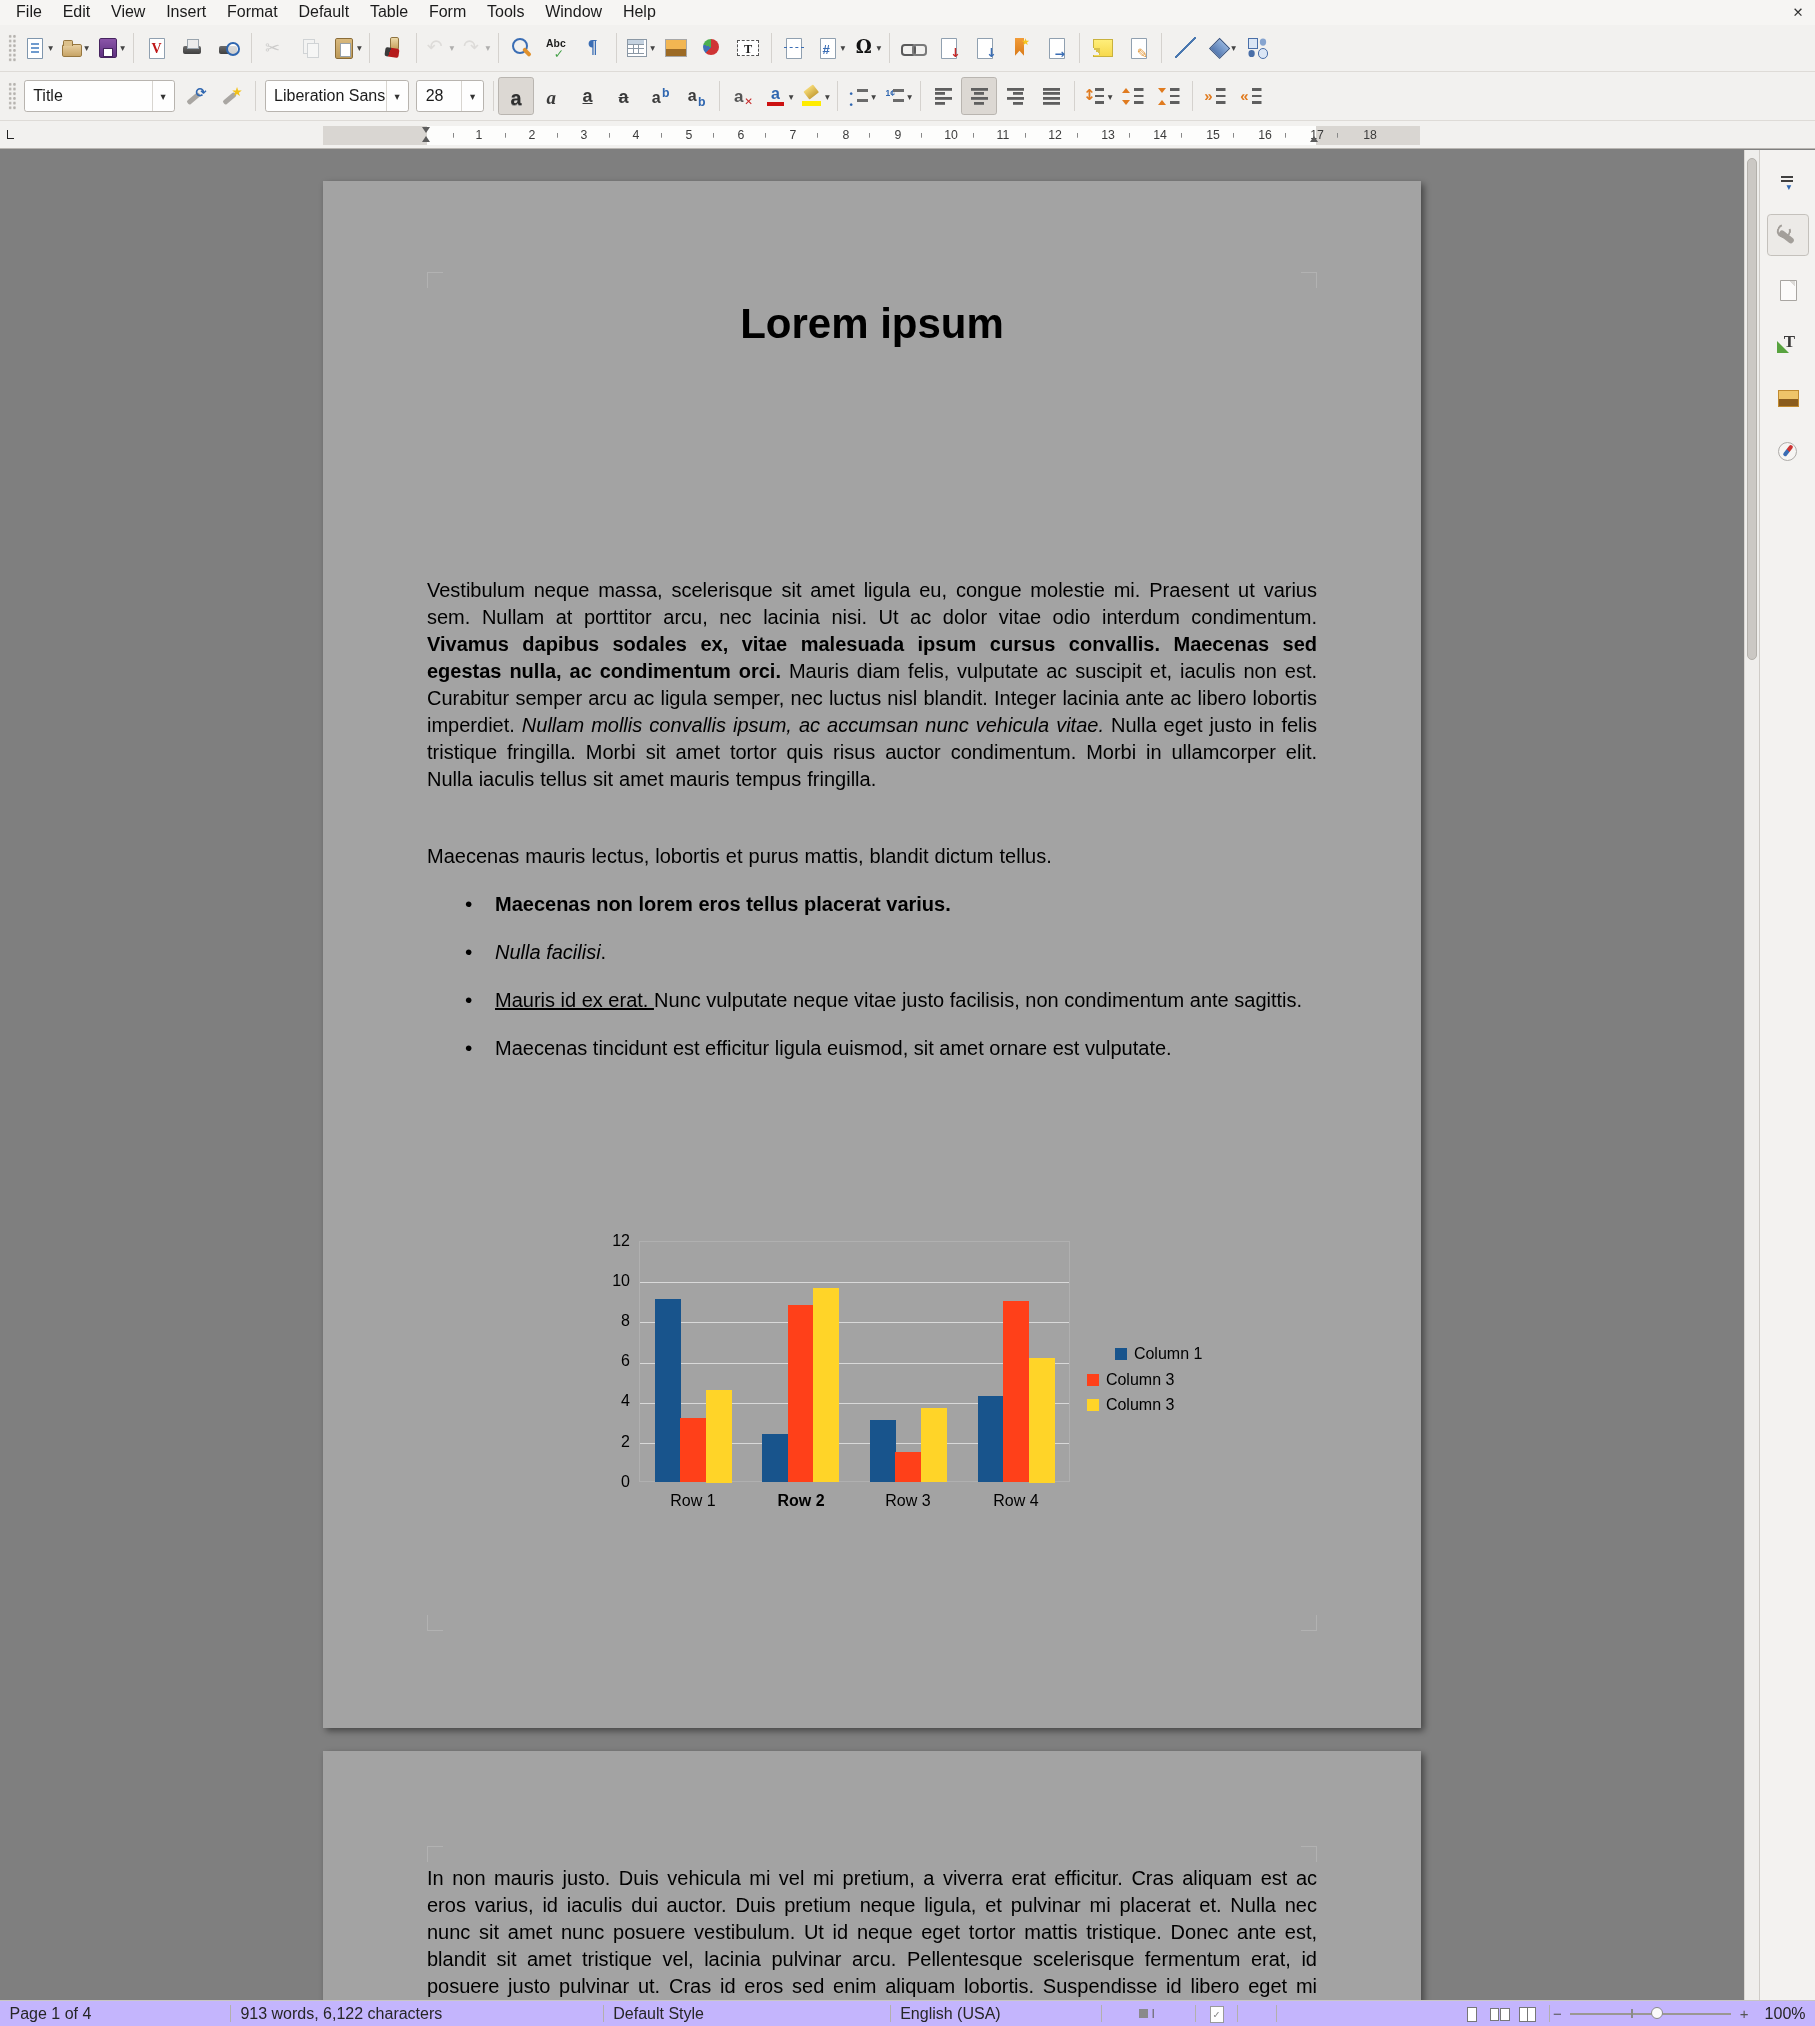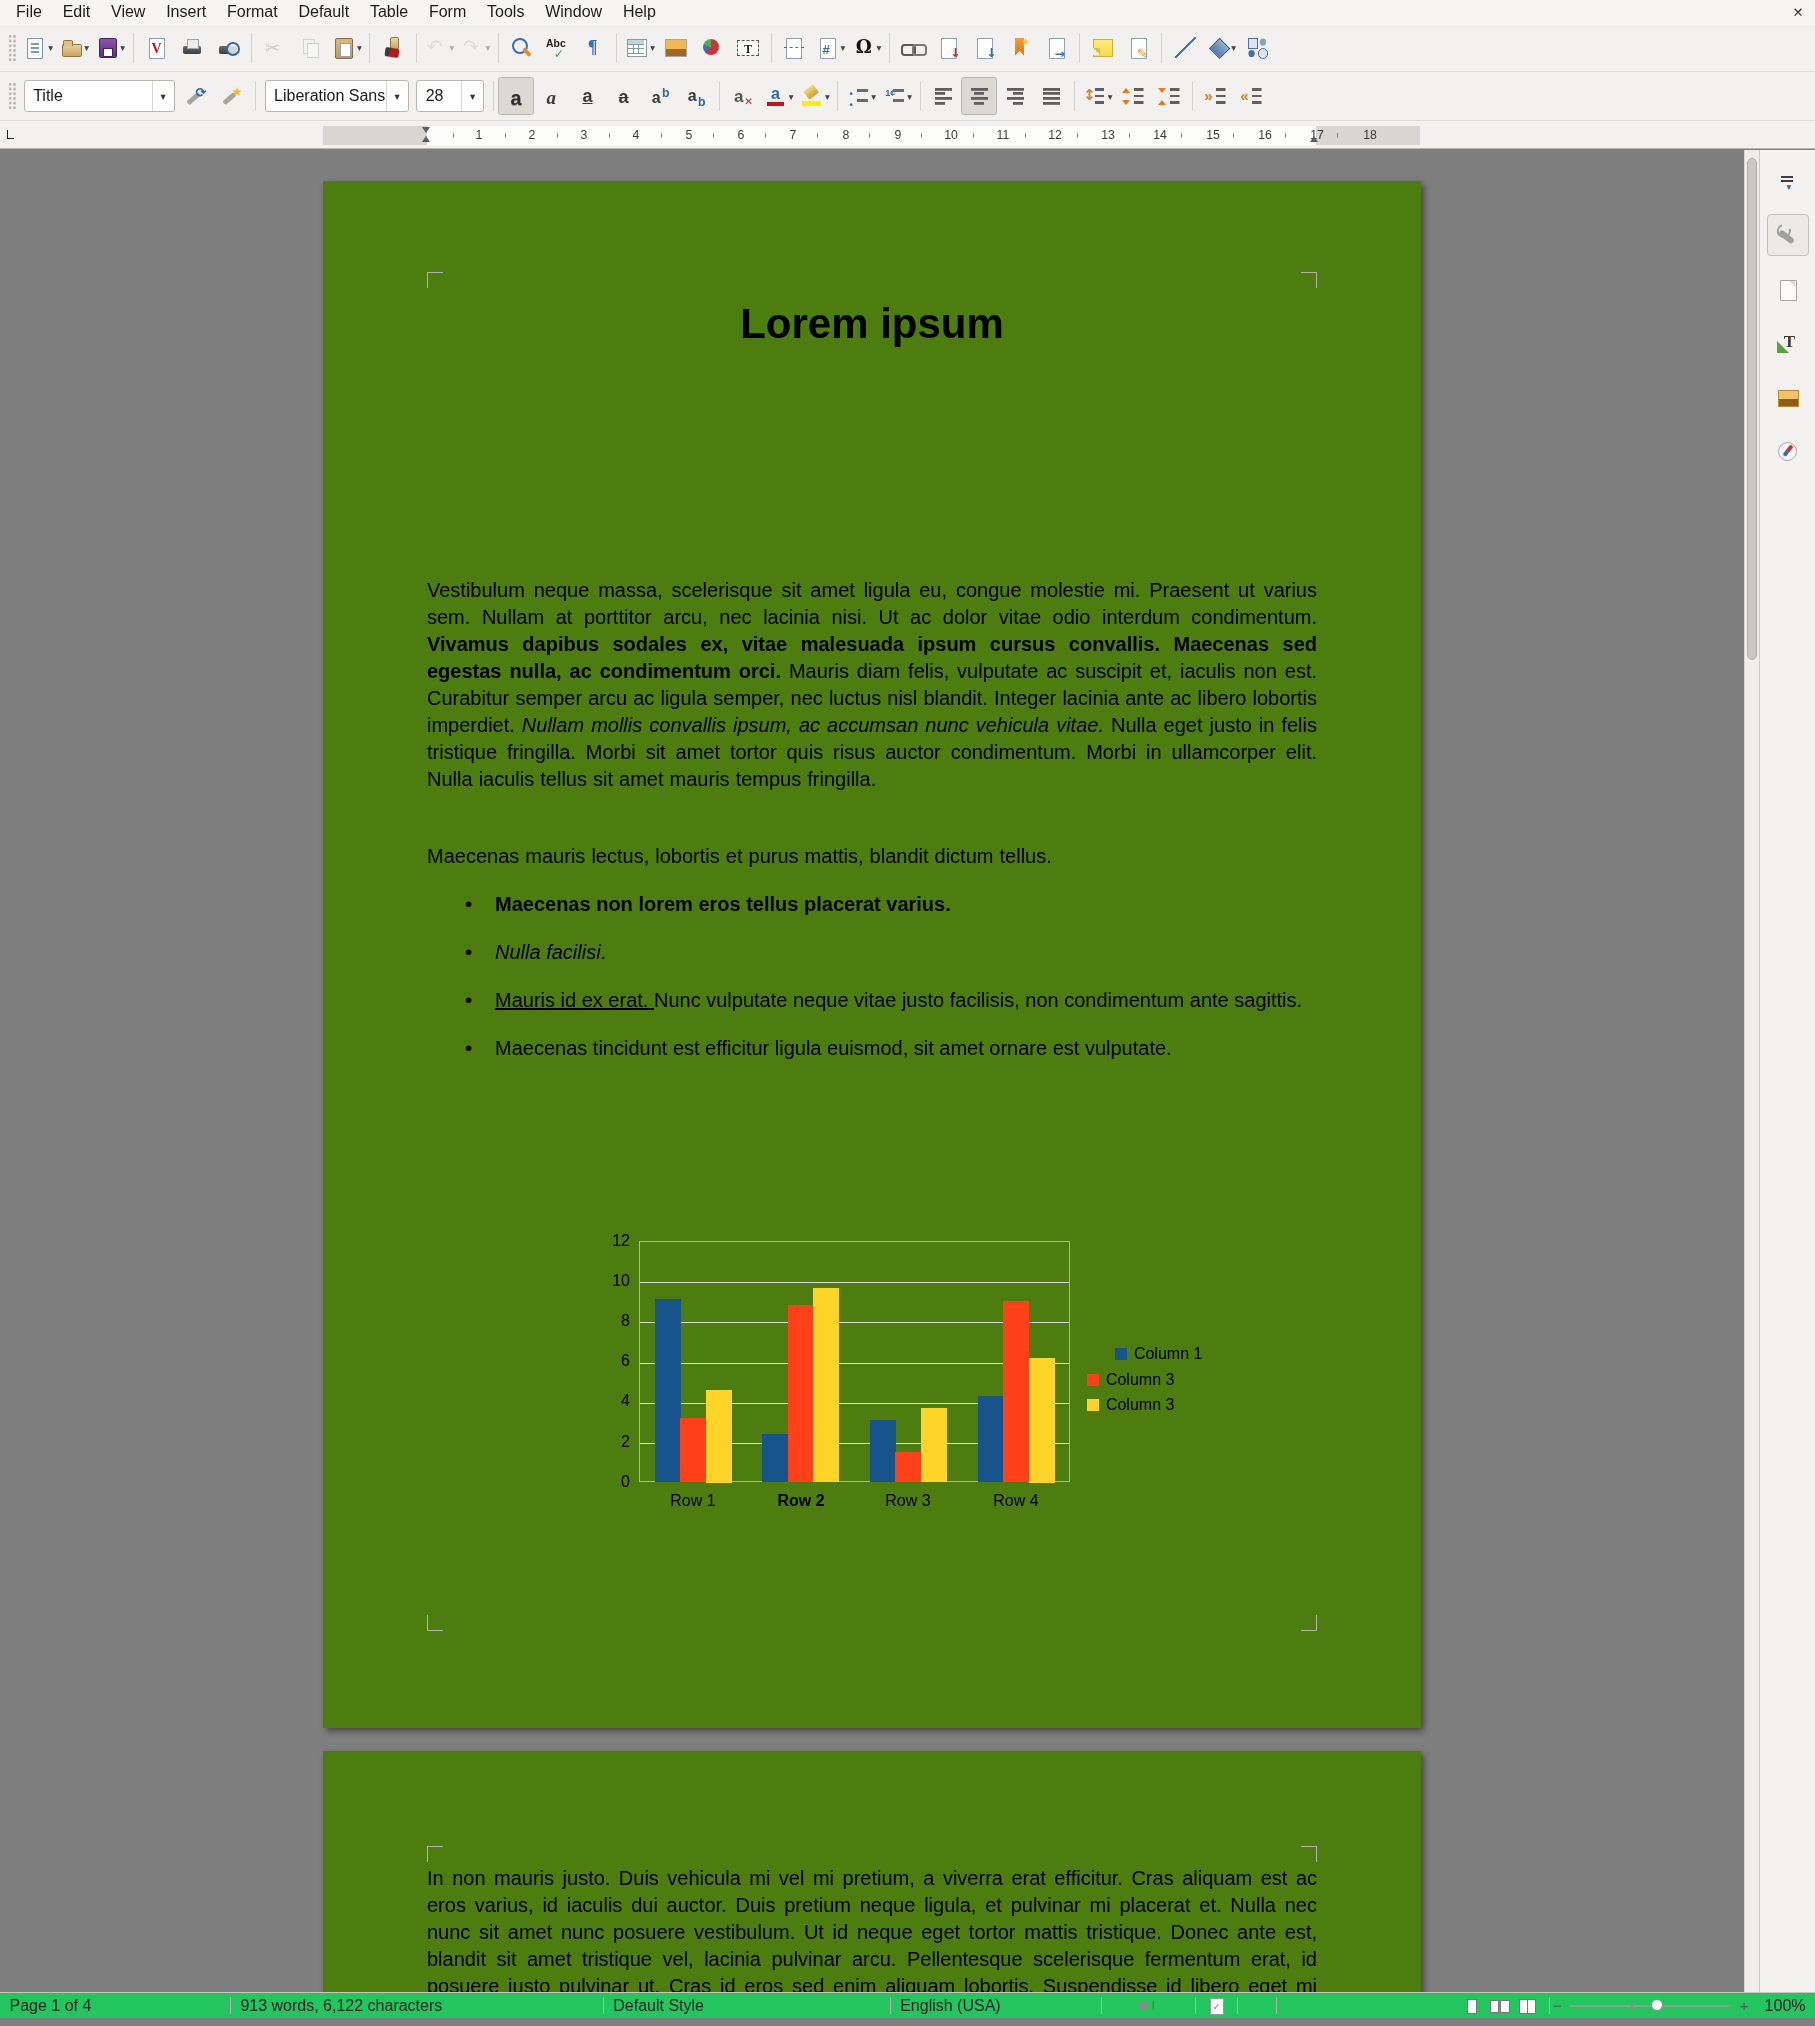--- a/index.html
+++ b/index.html
@@ -121,21 +121,21 @@
   .ruler .rw{position:absolute;top:4.7px;left:427px;width:889px;height:19px;background:#fdfdfc}
   .ruler .rticks{position:absolute;top:4.7px;left:427px;width:942px;height:19px;background:repeating-linear-gradient(to right,transparent 0 26px,#888 26px 27px,transparent 27px 52px) 0 7.6px/100% 4.7px no-repeat}
   .ruler-num{position:absolute;top:50%;transform:translate(-50%,-50%);font-size:12.3px;color:#3c3c3c}
   .tab-selector{position:absolute;left:6.6px;top:8.5px;width:7.6px;height:9.5px;border-left:1.9px solid #222;border-bottom:1.9px solid #222}
   .ind-left{position:absolute;left:422px;top:5.7px;width:0;height:0;border-left:4.7px solid transparent;border-right:4.7px solid transparent;border-top:6.6px solid #5d5d5d}
   .ind-left2{position:absolute;left:422px;bottom:5.7px;width:0;height:0;border-left:4.7px solid transparent;border-right:4.7px solid transparent;border-bottom:6.6px solid #5d5d5d}
   .ind-right{position:absolute;left:1310px;bottom:5.7px;width:0;height:0;border-left:4.7px solid transparent;border-right:4.7px solid transparent;border-bottom:6.6px solid #5d5d5d}
 
   
   .viewport{position:absolute;left:0;top:150px;width:1744px;height:1851px;background:#7f7f7f;overflow:hidden}
-  .page{position:absolute;left:323px;width:1098px;height:1547px;background:#4d7c0f;box-shadow:2.8px 2.8px 6.6px rgba(0,0,0,.45)}
+  .page{position:absolute;left:323px;width:1098px;height:1547px;background:#a3a3a3;box-shadow:2.8px 2.8px 6.6px rgba(0,0,0,.45)}
   #page1{top:31px}
   #page2{top:1601px}
   .cmark{position:absolute;width:16px;height:16px}
   .cm-tl{border-top:0.9px solid #b2b2b2;border-left:0.9px solid #b2b2b2}
   .cm-tr{border-top:0.9px solid #b2b2b2;border-right:0.9px solid #b2b2b2}
   .cm-bl{border-bottom:0.9px solid #b2b2b2;border-left:0.9px solid #b2b2b2}
   .cm-br{border-bottom:0.9px solid #b2b2b2;border-right:0.9px solid #b2b2b2}
 
   .t-title{position:absolute;left:104px;width:890px;top:119px;text-align:center;font-weight:bold;font-size:42px;color:#000}
   .t-heading{position:absolute;left:104px;width:890px;top:254px;font-weight:bold;font-size:28px;line-height:39px;text-indent:26.5px;color:#000}
@@ -172,21 +172,21 @@
   .ic-properties::after{left:1.9px;top:1.9px;width:9.5px;height:9.5px;border:2.8px solid #a39f9a;border-radius:50%;border-top-color:transparent;transform:rotate(25deg)}
   .ic-page::before{left:4.7px;top:2.8px;width:15px;height:19px;background:#fcfbfa;border:0.9px solid #a8a5a1;border-radius:0.9px}
   .ic-page::after{left:14px;top:3.8px;width:5.7px;height:5.7px;background:linear-gradient(225deg,#dcdad7 50%,transparent 50%)}
   .ic-styles::before{content:"T";font:bold 17px/1 "Liberation Serif",serif;color:#3b3b3b;left:8.5px;top:1.9px;z-index:1}
   .ic-styles::after{left:1.9px;top:10.4px;width:0;height:0;border-left:12.3px solid #58a33f;border-top:12.3px solid transparent}
   .ic-gallery::before{left:2.8px;top:4.7px;width:19px;height:15px;border:1.9px solid #c08a30;background:linear-gradient(#efc469 55%,#8a5c1d 55%)}
   .ic-navigator::before{left:2.8px;top:2.8px;width:17px;height:17px;border:1.9px solid #aeaca9;border-radius:50%;background:#f6f5f3}
   .ic-navigator::after{left:10.4px;top:4.7px;width:3.8px;height:13.2px;background:linear-gradient(#c33 50%,#3a6db4 50%);transform:rotate(38deg);border-radius:1.9px}
 
   
-  .statusbar{position:absolute;left:0;bottom:8px;width:1815px;height:25.6px;background:#22c55e;border-top:0.9px solid #c9c6c2;display:flex;align-items:center;font-size:16px;color:#262626;z-index:40}
+  .statusbar{position:absolute;left:0;bottom:0;width:1815px;height:25.6px;background:#c4b5fd;border-top:0.9px solid #c9c6c2;display:flex;align-items:center;font-size:16px;color:#262626;z-index:40}
   .sseg{height:100%;display:flex;align-items:center;padding:0 9.5px;white-space:nowrap;overflow:hidden}
   .sdiv{width:0.9px;height:17px;background:#b3b0ac;flex:none}
   .st{position:relative;width:23px;height:21px;flex:none;display:inline-block}
   .st::before,.st::after{content:"";position:absolute}
   .st-insert::before{left:2.8px;top:5.7px;width:8.5px;height:9.5px;background:#8a8a8a}
   .st-insert::after{content:"I";left:15px;top:3.8px;font-size:12.3px;color:#666}
   .st-sig::before{left:4.7px;top:2.8px;width:12.3px;height:15px;background:#fdfdfd;border:0.9px solid #9a9a9a}
   .st-sig::after{content:"✓";left:7.6px;top:5.7px;font-size:9.5px;color:#888}
   .st-v1::before{left:7.6px;top:3.8px;width:8.5px;height:13.2px;border:0.9px solid #777;background:#fff}
   .st-v2::before{left:1.9px;top:4.7px;width:7.6px;height:11.4px;border:0.9px solid #777;background:#fff}

